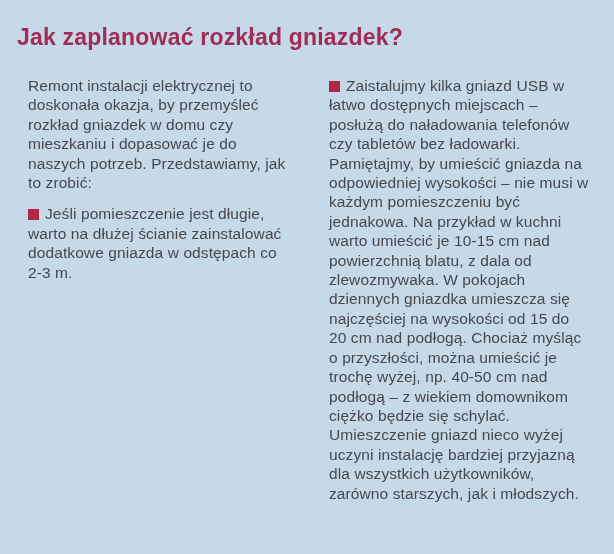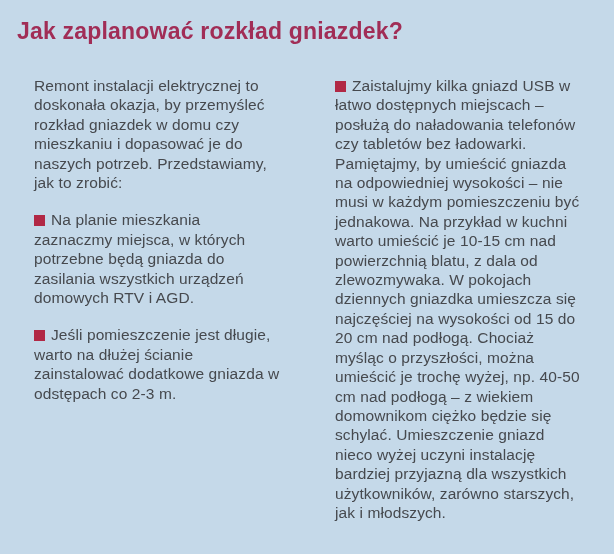--- a/index.html
+++ b/index.html
@@ -19,52 +19,51 @@
   }
   .page {
     width: 614px;
     height: 554px;
     padding: 10px 12px 0 16px;
   }
   .page-title {
     font-size: 23px;
     font-weight: 700;
     color: var(--title);
-    margin: 8px 0 13px 1px;
+    margin: 14px 0 13px 1px;
     letter-spacing: 0.2px;
   }
   .cols {
     display: flex;
     gap: 16px;
   }
   .col {
     width: 287px;
     font-size: 15.5px;
     line-height: 19.4px;
     color: var(--text);
     letter-spacing: 0.1px;
   }
-  .col p { margin: 18px; }
+  .col p { margin: 12px; }
   .sq {
     display: inline-block;
     width: 11px;
     height: 11px;
     background: var(--bullet);
     margin-right: 6px;
     vertical-align: -1px;
   }
 </style>
 </head>
 <body>
 
 <div class="page">
   <h1 class="page-title">Jak zaplanować rozkład gniazdek?</h1>
   <div class="cols">
     <div class="col">
         <p>Remont instalacji elektrycznej to doskonała okazja, by przemyśleć rozkład gniazdek w domu czy mieszkaniu i dopasować je do naszych potrzeb. Przedstawiamy, jak to zrobić:</p>
-        <p><span class="sq"></span>Na planie mieszkania zaznaczmy miejsca, w których potrzebne będą gniazda do zasilania wszystkich urządzeń domowych RTV i AGD.</p>
         <p><span class="sq"></span>Jeśli pomieszczenie jest długie, warto na dłużej ścianie zainstalować dodatkowe gniazda w odstępach co 2-3 m.</p>
       </div>
     <div class="col">
         <p><span class="sq"></span>Zaistalujmy kilka gniazd USB w łatwo dostępnych miejscach – posłużą do naładowania telefonów czy tabletów bez ładowarki. Pamiętajmy, by umieścić gniazda na odpowiedniej wysokości – nie musi w każdym pomieszczeniu być jednakowa. Na przykład w kuchni warto umieścić je 10-15 cm nad powierzchnią blatu, z dala od zlewozmywaka. W pokojach dziennych gniazdka umieszcza się najczęściej na wysokości od 15 do 20 cm nad podłogą. Chociaż myśląc o przyszłości, można umieścić je trochę wyżej, np. 40-50 cm nad podłogą – z wiekiem domownikom ciężko będzie się schylać. Umieszczenie gniazd nieco wyżej uczyni instalację bardziej przyjazną dla wszystkich użytkowników, zarówno starszych, jak i młodszych.</p>
       </div>
   </div>
 </div>
 
 </body></html>

